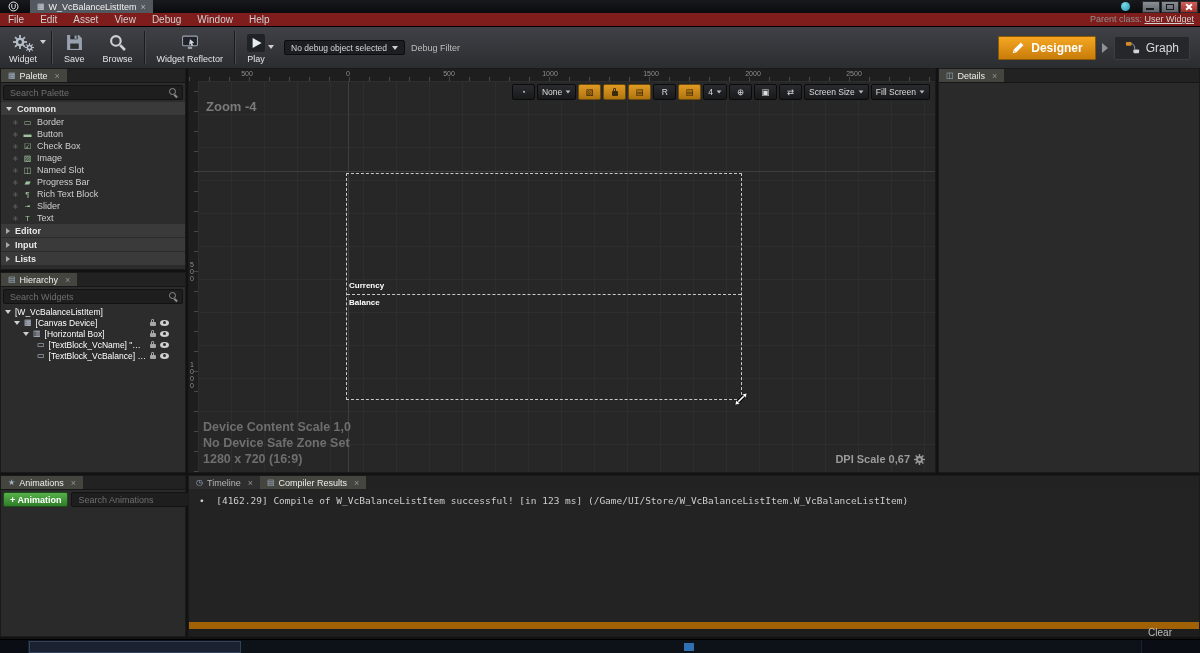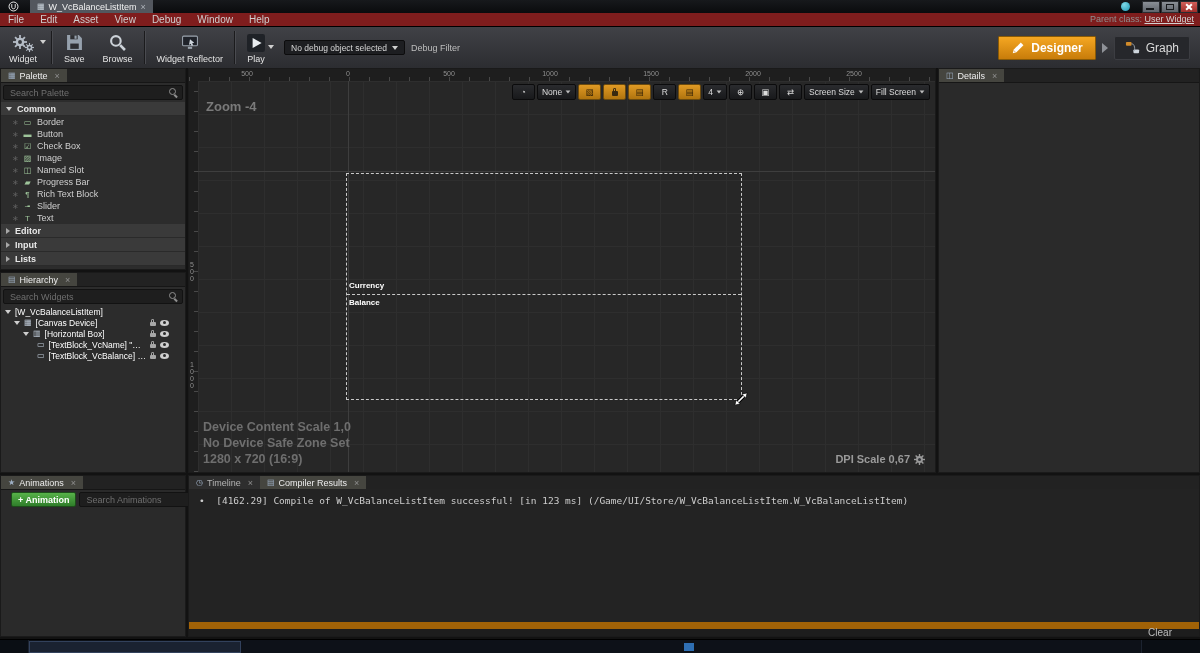--- a/index.html
+++ b/index.html
@@ -82,21 +82,21 @@
   .sellabels{position:absolute;left:2px;top:107px;display:flex;gap:8px;font-size:8px;font-weight:bold;color:#fff;flex-direction:column;}
   .resize{position:absolute;left:536px;top:311px;width:14px;height:14px;}
   .cantb{position:absolute;top:15px;right:5px;display:flex;align-items:center;gap:2px;}
   .cbtn{display:flex;align-items:center;justify-content:center;gap:3px;height:14px;min-width:13px;padding:0 4px;background:linear-gradient(#2a2b2e,#18191b);border:1px solid #0b0b0c;border-radius:2px;font-size:8.5px;color:#dcdcdc;}
   .cbtn.on{background:linear-gradient(#e09a24,#b0740f);border-color:#6b4a0e;color:#2b1c05;}
   .cbtn .caret{border-top-color:#bdbdbd;transform:scale(.8);}
   .cbtn.on .lock{background:#3a2a10;} .cbtn.on .lock::before{border-color:#3a2a10;}
   .overlaytxt{position:absolute;left:14px;top:350px;font-size:12.5px;font-weight:bold;color:#6e6e6e;line-height:16px;}
   .dpibar{position:absolute;right:10px;top:384px;display:flex;align-items:center;gap:4px;font-size:11px;font-weight:bold;color:#9a9a9a;}
   
-  .animctl{display:flex;align-items:center;gap:3px;padding:2px;margin-left:8px;}
+  .animctl{display:flex;align-items:center;gap:3px;padding:2px;}
   .addanim{height:13px;display:flex;align-items:center;padding:0 6px;border-radius:2px;background:linear-gradient(#57b249,#2f7d2a);border:1px solid #1d4d1a;font-size:9px;font-weight:bold;color:#fff;white-space:nowrap;}
   .results-log{position:absolute;left:0;right:0;top:13px;bottom:14px;background:#232323;padding:6px 10px;box-sizing:border-box;font-family:"DejaVu Sans Mono",monospace;font-size:9.5px;color:#cdcdcd;}
   .clearbar{position:absolute;left:0;right:0;bottom:0;height:14px;background:#1d1d1d;border-top:7px solid #a16207;display:flex;align-items:center;justify-content:flex-end;padding-right:27px;box-sizing:border-box;}
   .clearbtn{font-size:10px;color:#bdbdbd;}
   
   .taskbar{position:absolute;left:0;top:639px;width:1200px;height:14px;background:#0d1118;border-top:1px solid #000;}
   .tk-start{position:absolute;left:0;top:0;width:28px;height:14px;background:#0a0e14;border-right:1px solid #1c2330;}
   .tk-win{position:absolute;left:29px;top:1px;width:212px;height:12px;background:#1a2231;border:1px solid #32415c;box-sizing:border-box;}
   .tk-blue{position:absolute;left:684px;top:3px;width:10px;height:8px;background:#2f6fb3;}
   .tk-tray{position:absolute;right:0;top:0;width:58px;height:14px;background:#0a0e14;border-left:1px solid #1c2330;}

